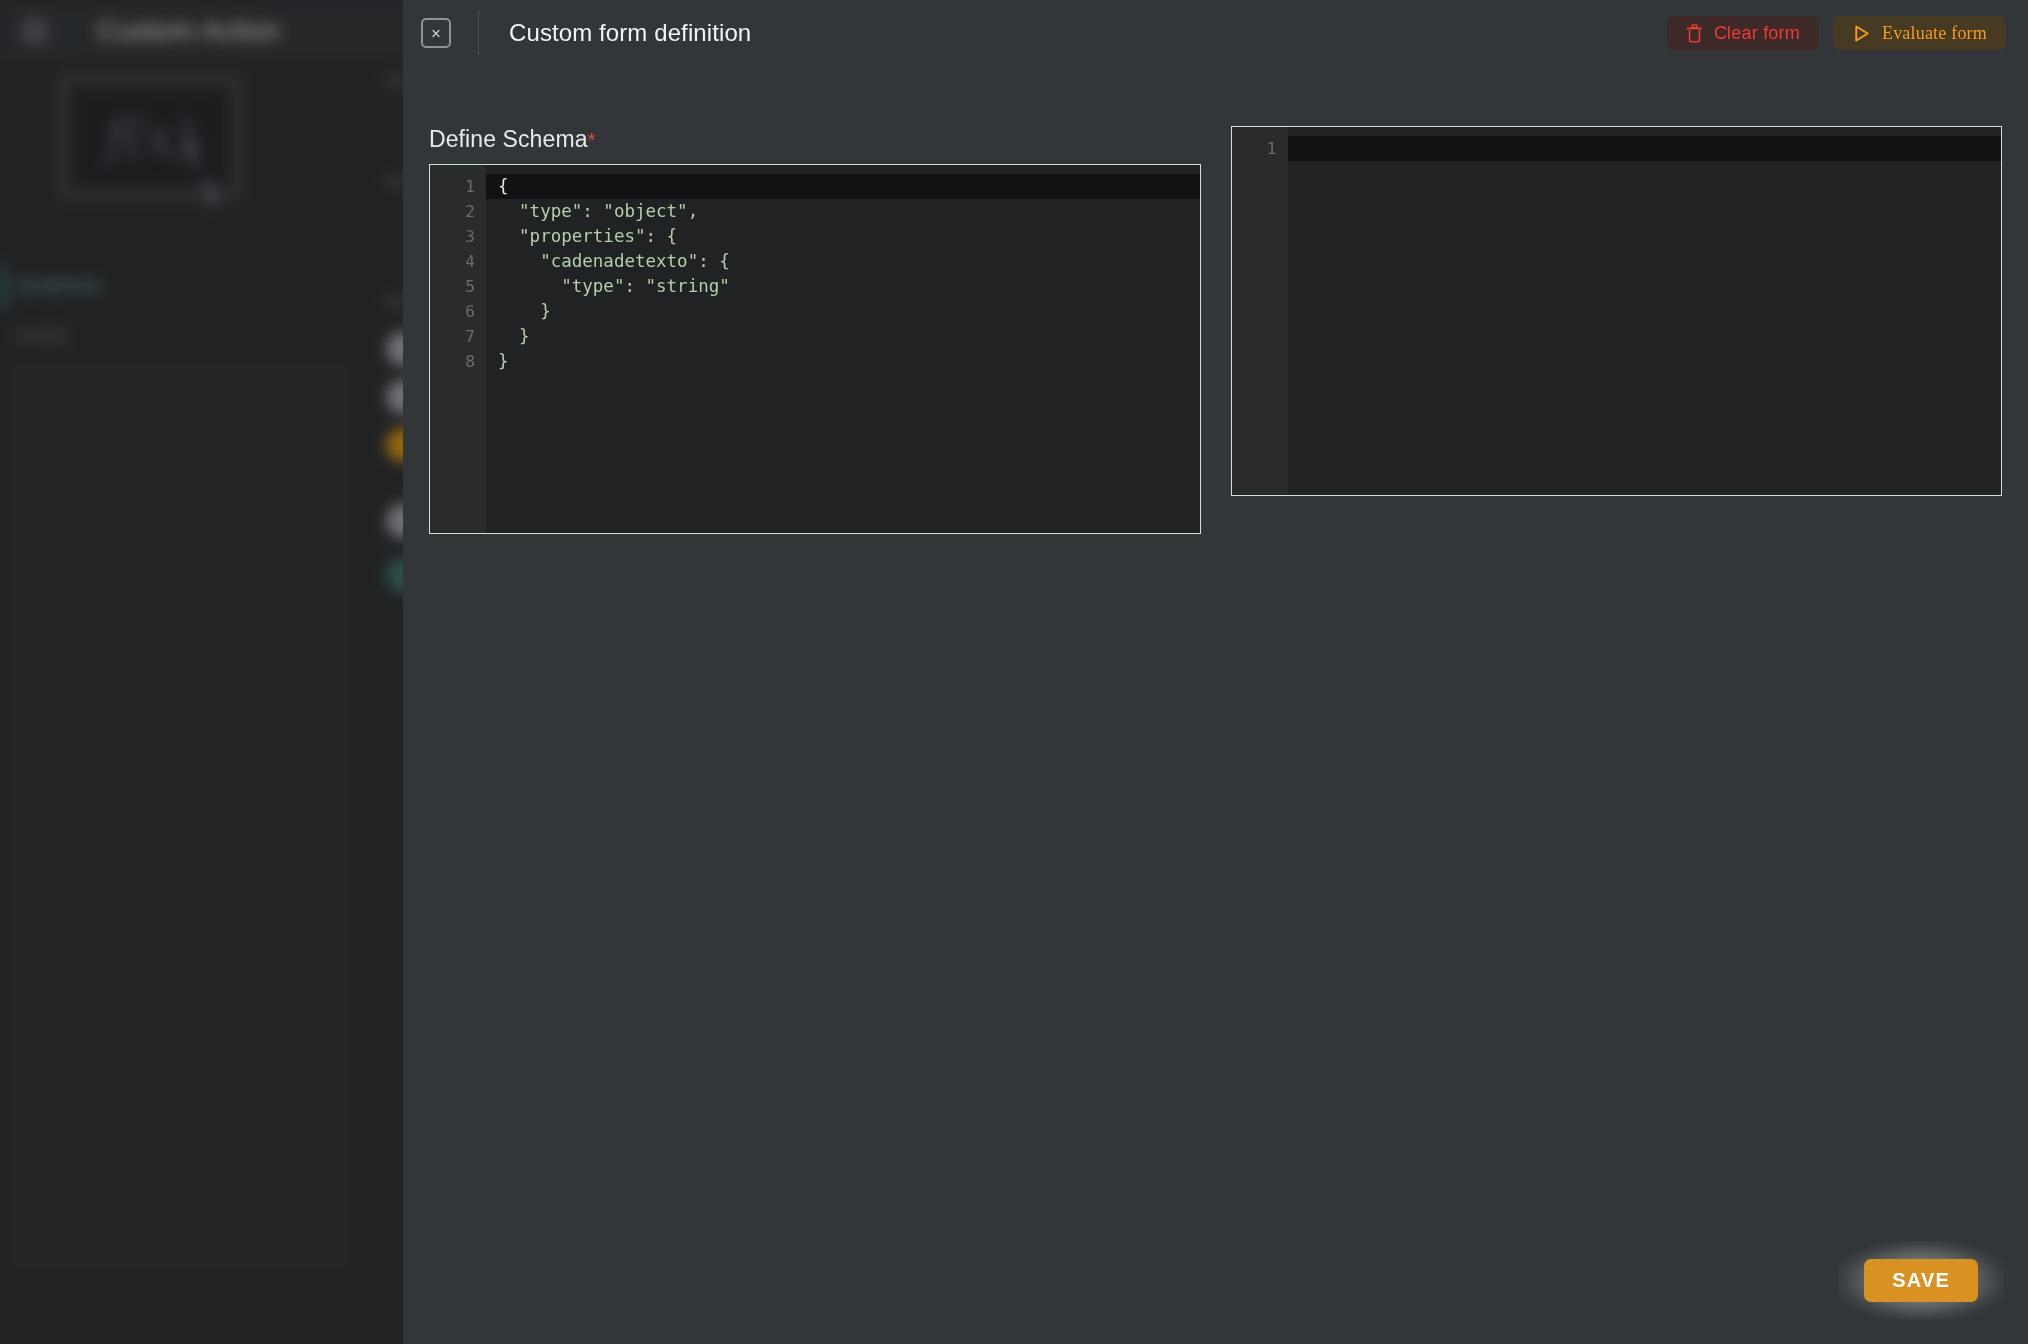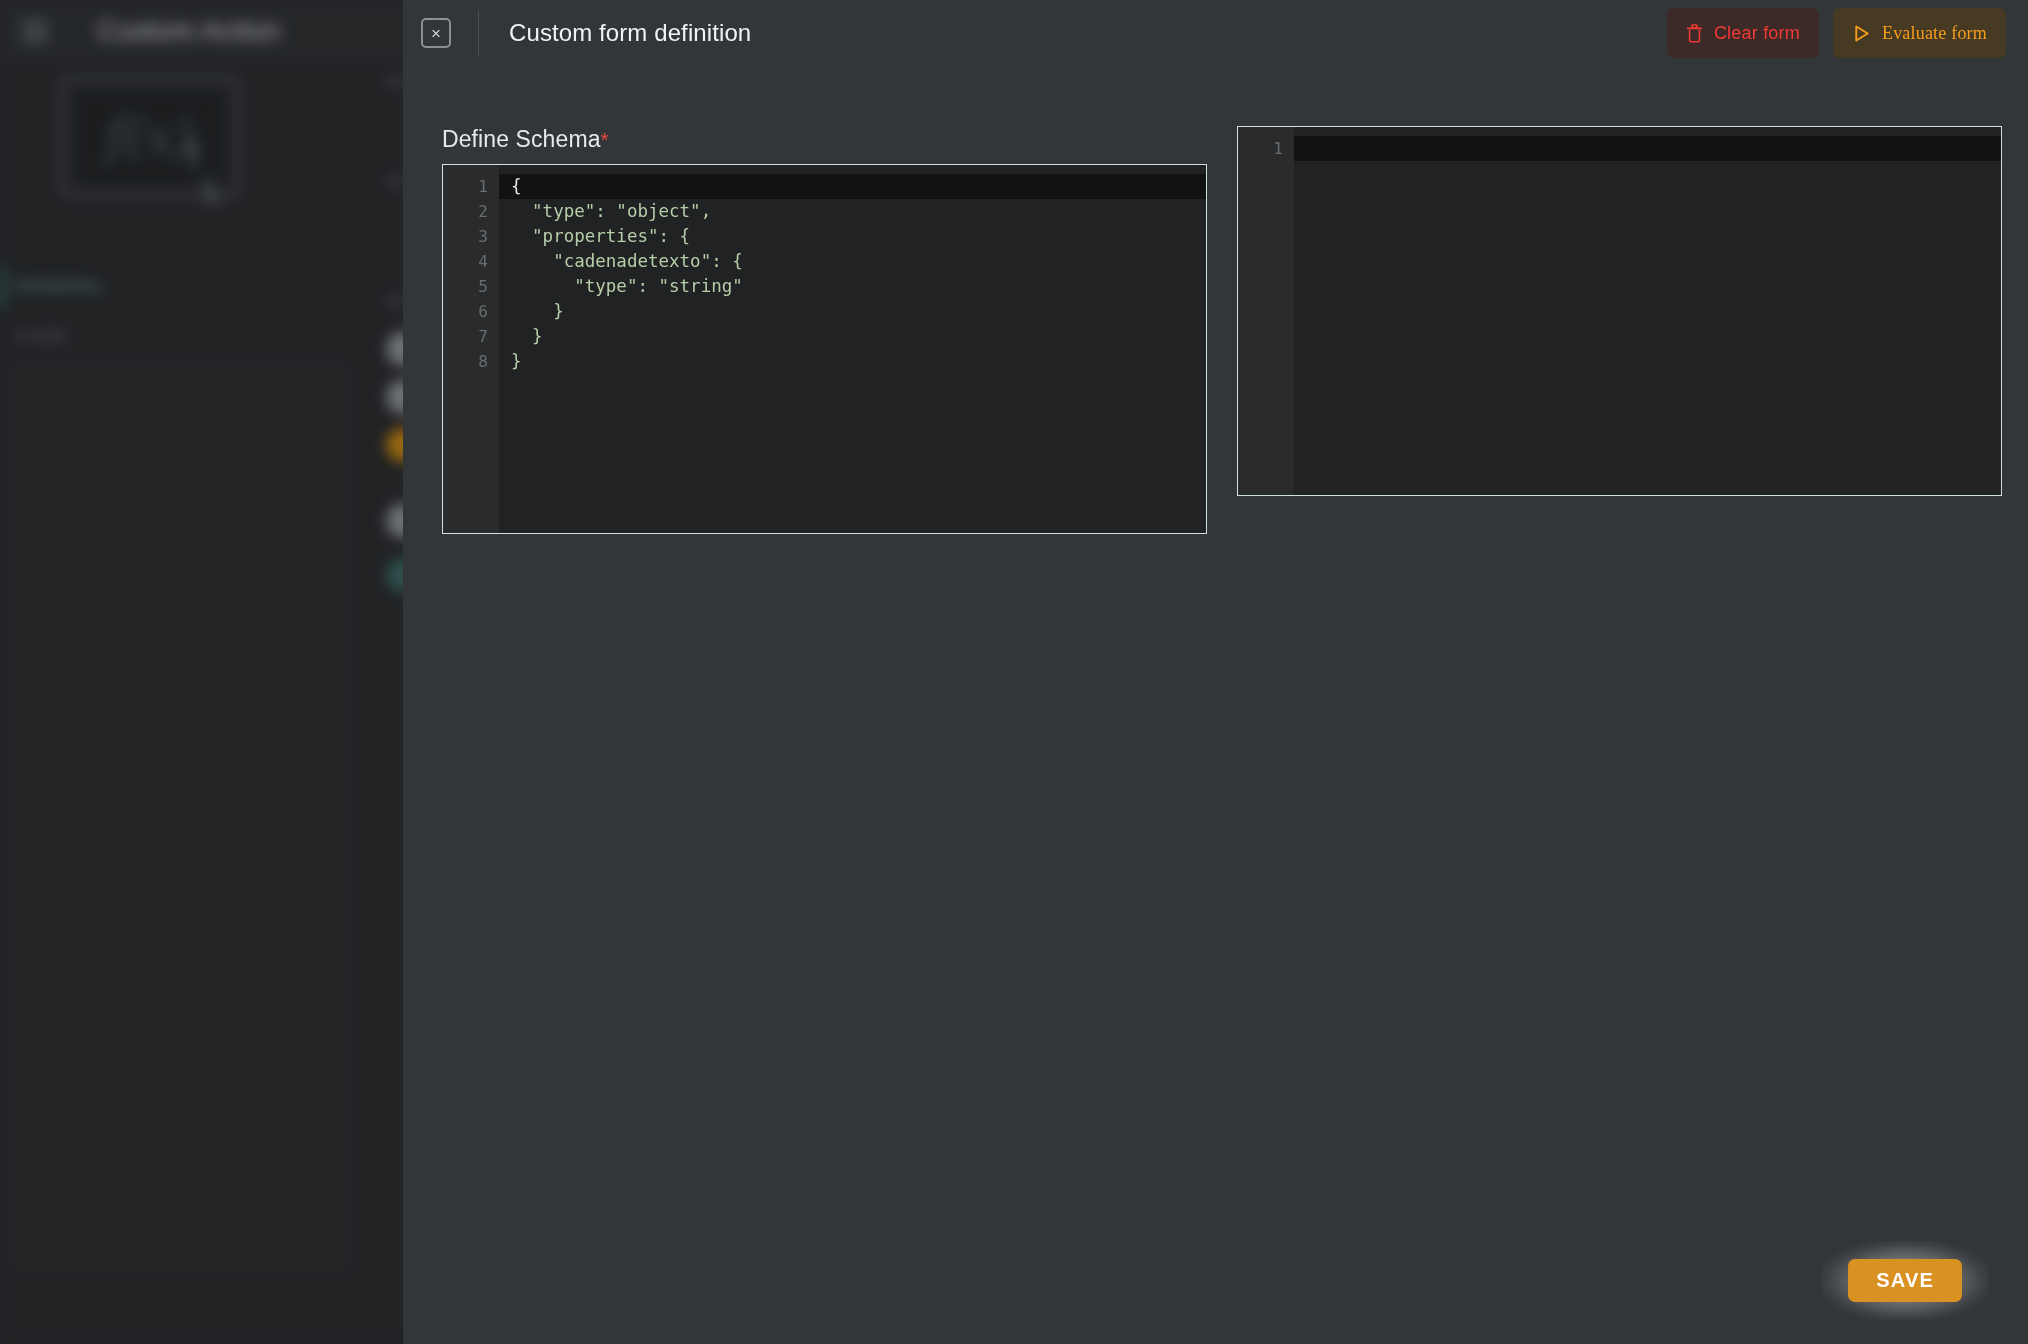--- a/index.html
+++ b/index.html
@@ -185,21 +185,21 @@
   }
 
   .header-actions {
     margin-left: auto;
     display: flex;
     align-items: center;
     gap: 14px;
   }
 
   .hbtn {
-    height: 50px;
+    height: 34px;
     display: flex;
     align-items: center;
     gap: 11px;
     padding: 0 19px;
     border-radius: 7px;
     border: none;
     font-size: 18px;
     font-family: "Liberation Sans", sans-serif;
     cursor: pointer;
     letter-spacing: .2px;
@@ -213,21 +213,20 @@
   
   #modal-body {
     flex: 1;
     position: relative;
     padding: 60px 26px 0 26px;
   }
 
   .editors {
     display: flex;
     gap: 30px;
-    margin-left: 13px;
   }
   .editor-col { flex: 1; min-width: 0; }
 
   .editor-label {
     font-size: 23px;
     color: #e7e9eb;
     margin-bottom: 11px;
     font-weight: 400;
     letter-spacing: .1px;
   }
@@ -268,21 +267,21 @@
     white-space: pre;
     color: #b5cea8;
     padding-left: 12px;
   }
   .code-line.active { background: #121213; }
   .punct { color: #e6e6e6; }
 
   
   #save-wrap {
     position: absolute;
-    right: 40px;
+    right: 24px;
     bottom: 24px;
     padding: 18px 26px;
     border-radius: 12px;
     background: radial-gradient(ellipse at center,
                 rgba(245,247,248,.55) 0%,
                 rgba(230,233,236,.30) 40%,
                 rgba(200,205,208,.08) 66%,
                 rgba(0,0,0,0) 78%);
   }
   #save-btn {

